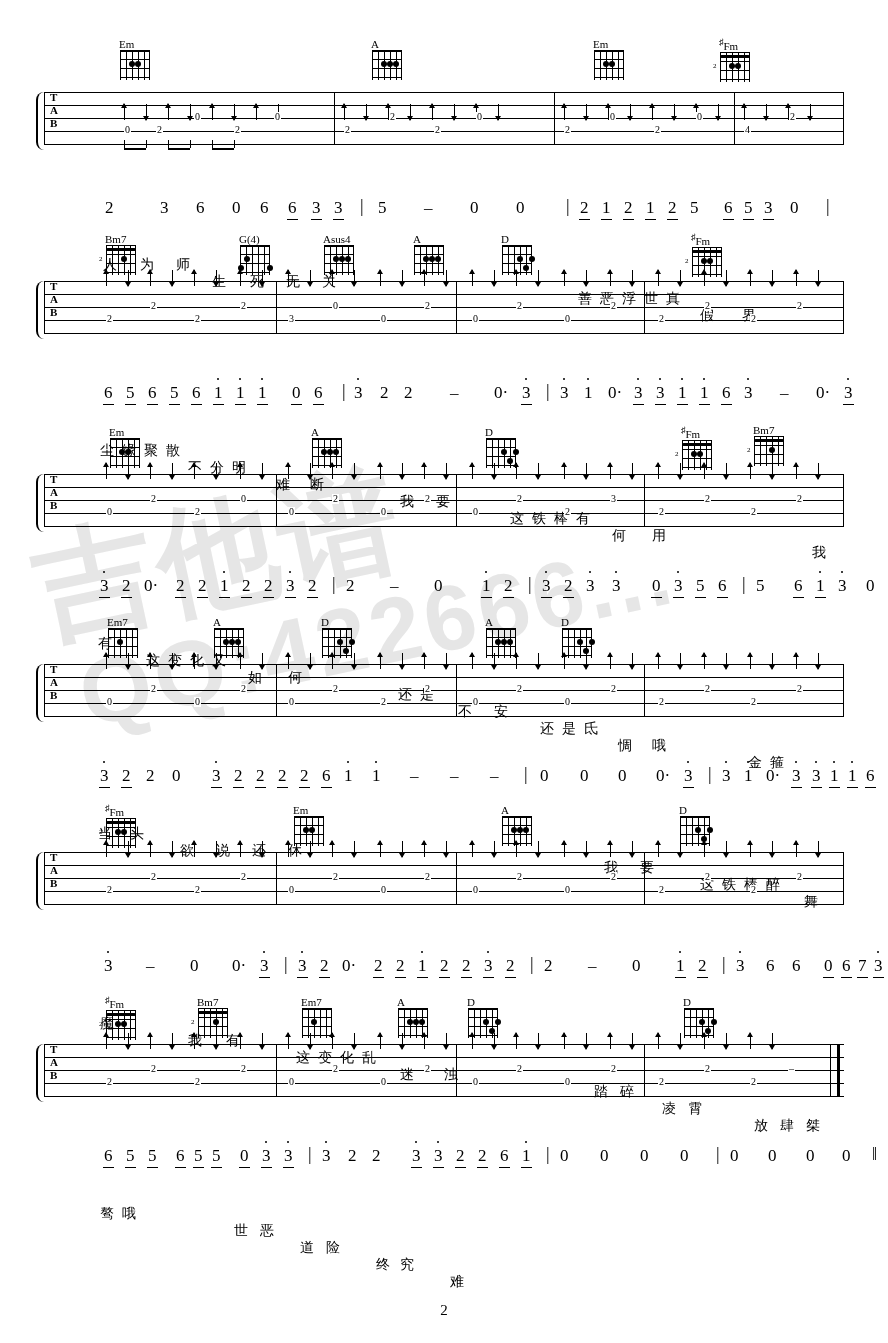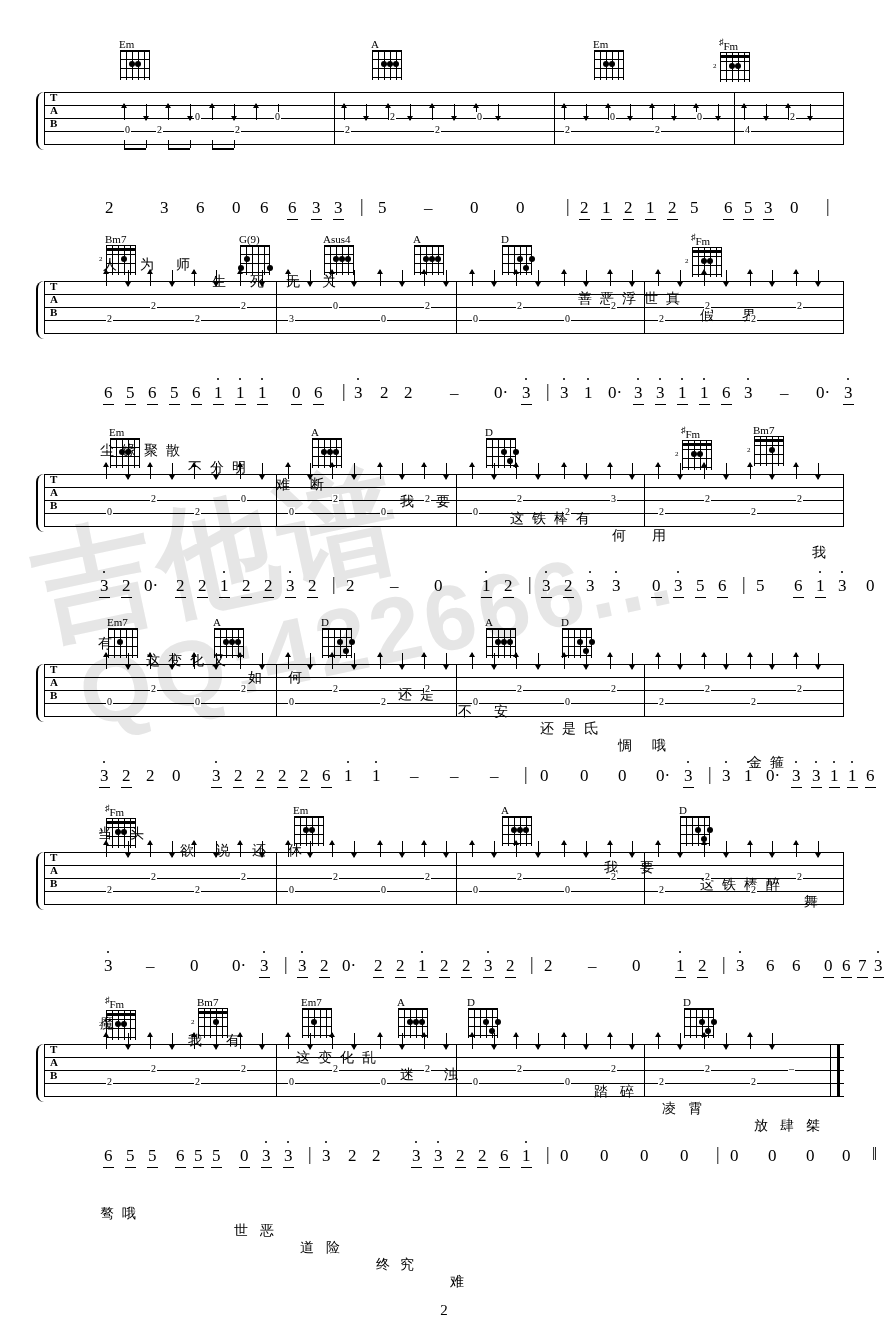--- a/index.html
+++ b/index.html
@@ -281,21 +281,21 @@
           <div class="v" style="left:6px"></div>
           <div class="v" style="left:12px"></div>
           <div class="v" style="left:18px"></div>
           <div class="v" style="left:24px"></div>
           <div class="v" style="left:29px"></div>
         <div class="barre" style="left:0;top:3px;width:30px"></div>
         <div class="dot" style="left:15px;top:11px"></div>
       </div>
     </div>
     <div class="chordbox" style="left:238px;top:8px;">
-      <div class="chordname">G(9)</div>
+      <div class="chordname">G(4)</div>
       <div class="grid">
           <div class="nut"></div>
         <div class="h" style="top:9px"></div>
           <div class="h" style="top:18px"></div>
           <div class="h" style="top:27px"></div>
         <div class="v" style="left:0"></div>
           <div class="v" style="left:6px"></div>
           <div class="v" style="left:12px"></div>
           <div class="v" style="left:18px"></div>
           <div class="v" style="left:24px"></div>

